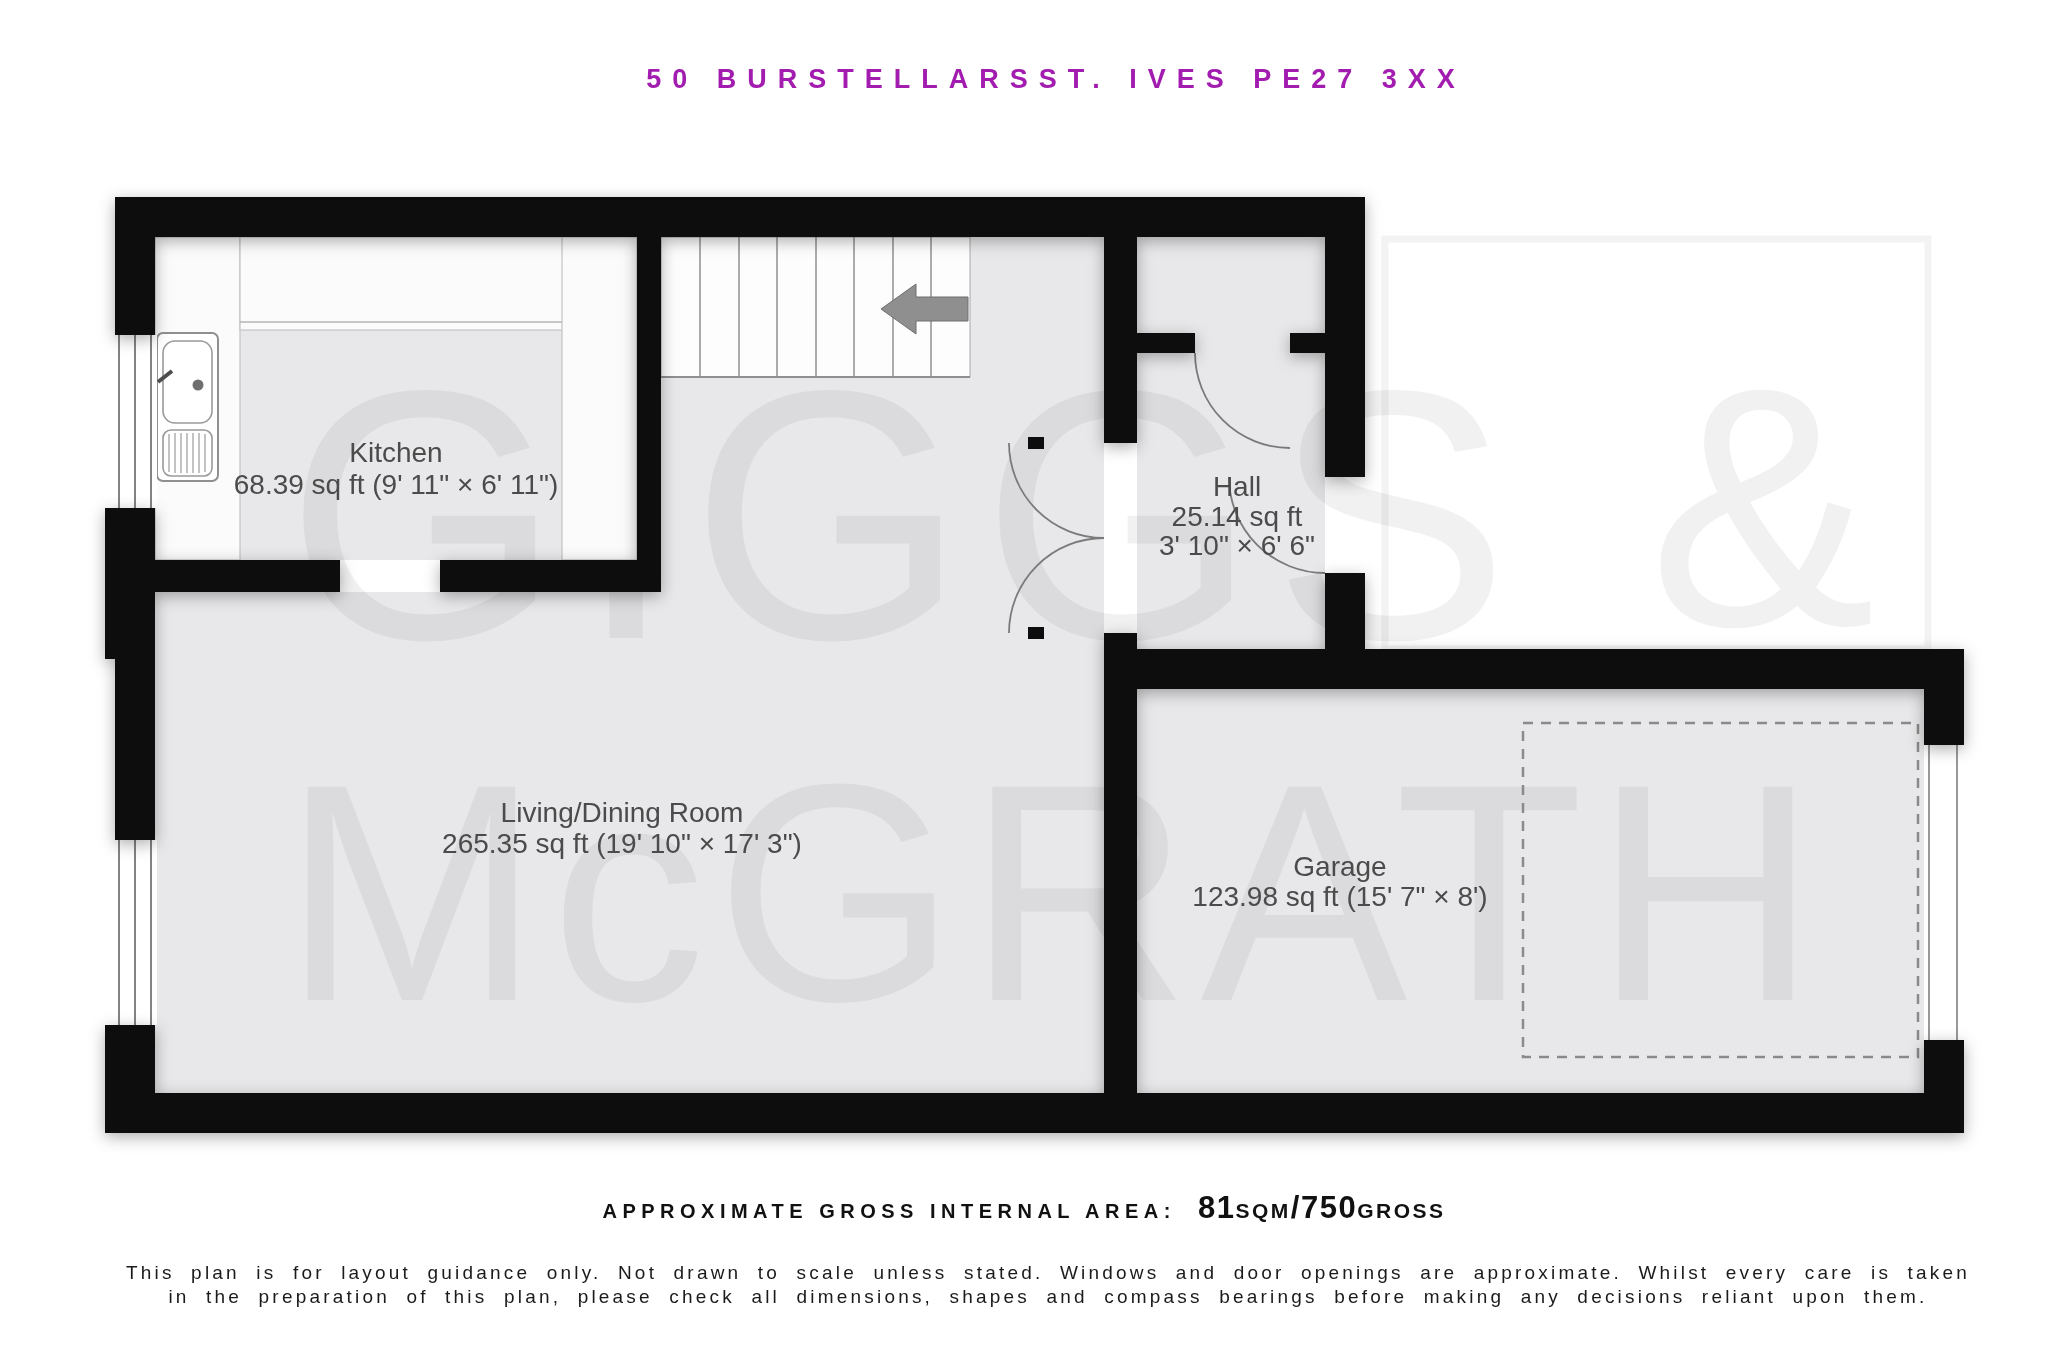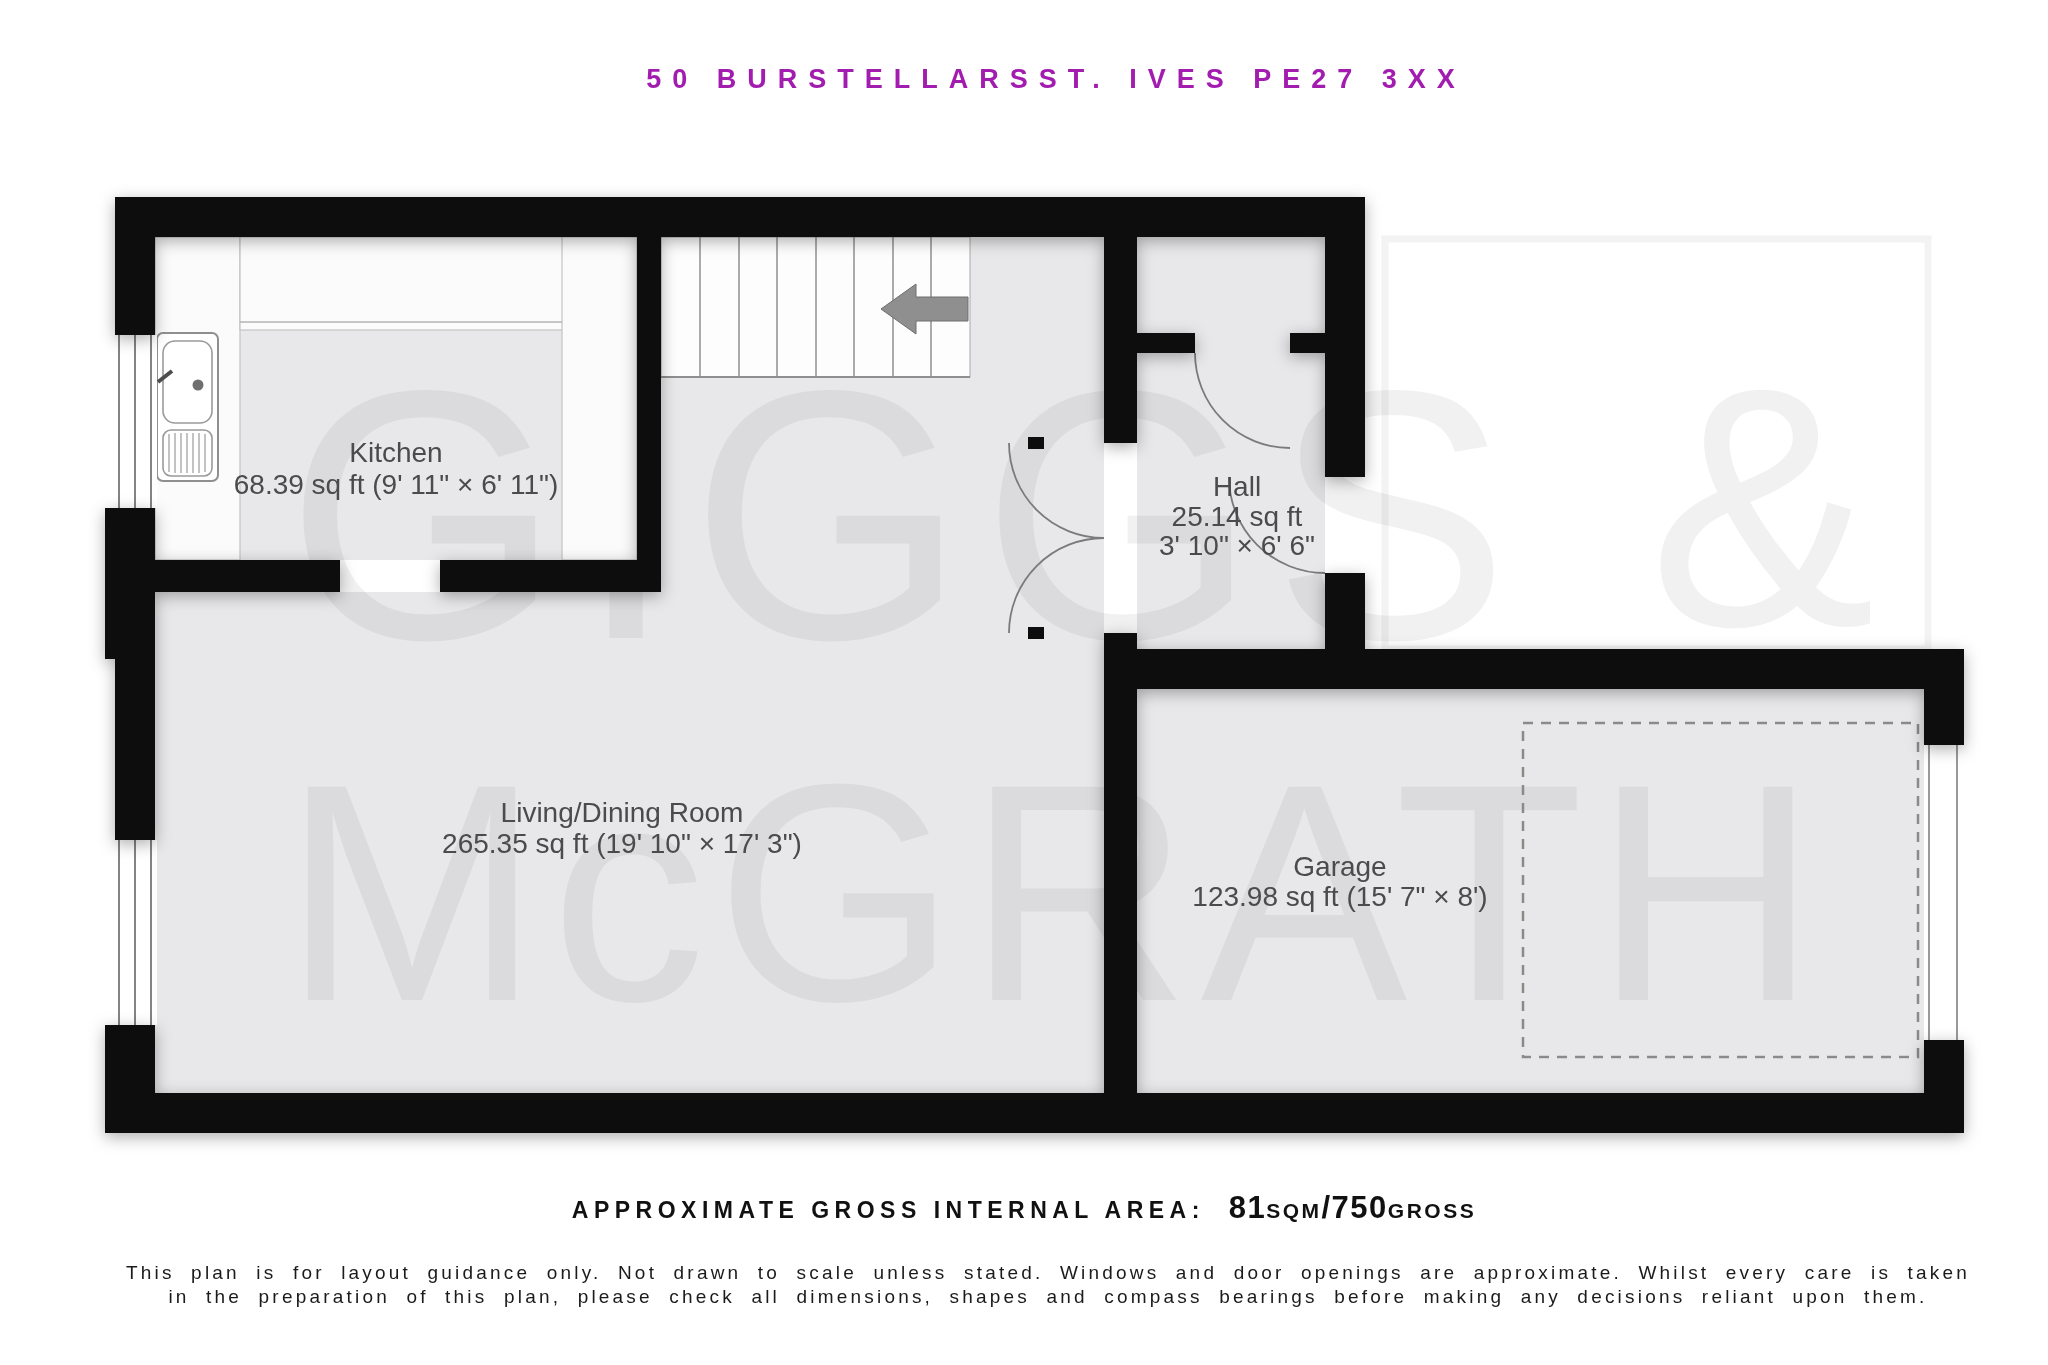--- a/index.html
+++ b/index.html
@@ -5,21 +5,21 @@
   html,body{margin:0;padding:0;background:#ffffff;}
   .page{position:relative;width:2048px;height:1365px;background:#ffffff;overflow:hidden;
         font-family:"Liberation Sans", sans-serif;}
   .title{position:absolute;top:64px;left:0;width:100%;text-align:center;
          font-size:27px;font-weight:600;letter-spacing:11px;color:#a21caf;white-space:nowrap;padding-left:32px;}
   .plan-svg{position:absolute;top:0;left:0;}
   .walls{filter:drop-shadow(0px 4px 8px rgba(0,0,0,0.32));}
   .wm{fill:#000;opacity:0.05;font-weight:400;}
   .room-label{fill:#4b4b4b;text-anchor:middle;}
   .area-line{position:absolute;top:1190px;left:0;width:100%;text-align:center;color:#111;white-space:nowrap;}
-  .area-line .lbl{font-size:23px;font-weight:600;letter-spacing:5.5px;vertical-align:baseline;}
+  .area-line .lbl{font-size:20px;font-weight:600;letter-spacing:5.5px;vertical-align:baseline;}
   .area-line .big{font-size:31px;font-weight:700;letter-spacing:1.5px;vertical-align:baseline;}
   .area-line .unit{font-size:21px;font-weight:600;letter-spacing:2.5px;vertical-align:baseline;margin-top:40px;}
   .disclaimer{position:absolute;top:1261px;left:0;width:100%;text-align:center;
               font-size:19px;font-weight:500;letter-spacing:3.2px;word-spacing:8px;
               line-height:24px;color:#1b1b1b;white-space:nowrap;margin-left:24px;}
 </style>
 </head>
 <body>
 
 <div class="page">

